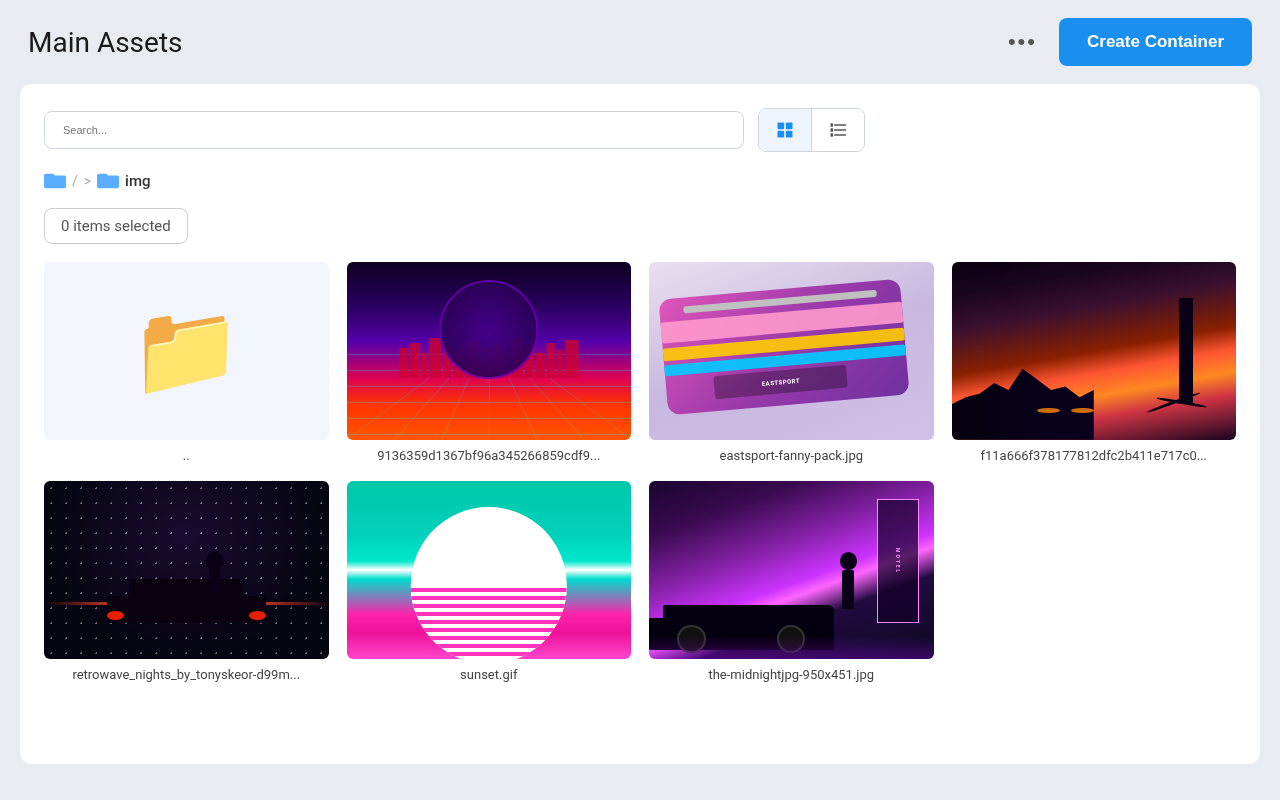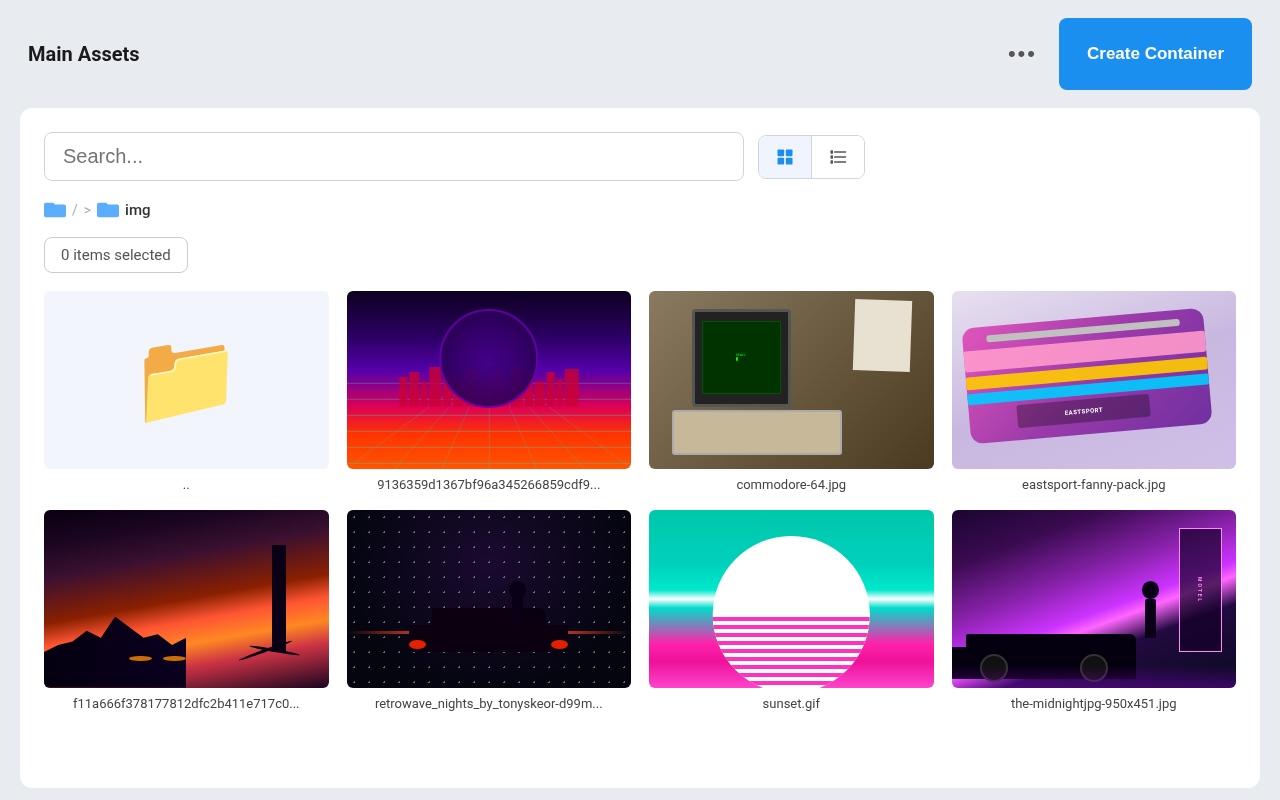--- a/index.html
+++ b/index.html
@@ -12,22 +12,22 @@
 
     
     .header {
       display: flex;
       align-items: center;
       justify-content: space-between;
       padding: 18px 28px;
       background: #e8ecf0;
     }
     .header-title {
-      font-size: 20px;
-      font-weight: 700;
+      font-size: 28px;
+      font-weight: 400;
       color: #1a1a1a;
     }
     .header-actions {
       display: flex;
       align-items: center;
       gap: 14px;
     }
     .more-btn {
       background: none;
       border: none;
@@ -35,21 +35,21 @@
       font-size: 22px;
       color: #555;
       padding: 4px 8px;
       letter-spacing: 2px;
     }
     .create-container-btn {
       background: #1a8ff0;
       color: white;
       border: none;
       border-radius: 8px;
-      padding: 26px 28px;
+      padding: 14px 28px;
       font-size: 17px;
       font-weight: 600;
       cursor: pointer;
     }
 
     
     .main-card {
       background: white;
       border-radius: 12px;
       margin: 0 20px 20px 20px;
@@ -63,21 +63,21 @@
       align-items: center;
       gap: 14px;
       margin-bottom: 18px;
     }
     .search-input {
       flex: 1;
       max-width: 700px;
       border: 1.5px solid #d0d5dd;
       border-radius: 8px;
       padding: 12px 18px;
-      font-size: 20px;
+      font-size: 11px;
       color: #888;
       outline: none;
     }
     .toolbar-btn {
       display: flex;
       align-items: center;
       gap: 8px;
       border: 1.5px solid #d0d5dd;
       border-radius: 8px;
       padding: 11px 20px;
@@ -283,37 +283,20 @@
           <rect x="158" y="5" width="8" height="35" fill="#cc0033"></rect>
           <rect x="168" y="12" width="6" height="28" fill="#cc0033"></rect>
           <rect x="176" y="2" width="14" height="38" fill="#cc0033"></rect>
         </svg>
 
         <div style="position:absolute;top:10%;left:50%;transform:translateX(-50%);width:35%;aspect-ratio:1;border-radius:50%;background:radial-gradient(circle,#440088,#220044);border:2px solid #6600aa;opacity:0.9"></div>
       </div>
       <span class="asset-name">9136359d1367bf96a345266859cdf9...</span>
     </div>
 
-    <div class="asset-item">
-      <div class="asset-thumb" style="background:linear-gradient(135deg,#8a7a60 0%,#6a5a40 50%,#4a3a20 100%);position:relative;overflow:hidden;">
-
-        <div style="position:absolute;top:10%;left:15%;width:35%;height:55%;background:#222;border:3px solid #555;border-radius:4px;display:flex;align-items:center;justify-content:center;">
-          <div style="width:85%;height:80%;background:#003300;border:1px solid #005500;display:flex;align-items:center;justify-content:center;overflow:hidden;">
-            <div style="color:#00ff00;font-size:3px;font-family:monospace;line-height:1.2;padding:2px;">
-              READY.<br>█
-            </div>
-          </div>
-        </div>
-
-        <div style="position:absolute;bottom:8%;left:8%;width:60%;height:25%;background:#c8b89a;border-radius:3px;border:2px solid #aaa;"></div>
-
-        <div style="position:absolute;top:5%;right:8%;width:20%;height:40%;background:#e8e0d0;transform:rotate(2deg);"></div>
-      </div>
-      <span class="asset-name">commodore-64.jpg</span>
-    </div>
 
     <div class="asset-item">
       <div class="asset-thumb" style="background:linear-gradient(160deg,#e8e0f0 0%,#c8b8e0 50%,#d0c0e8 100%);position:relative;overflow:hidden;">
 
         <div style="position:absolute;top:15%;left:5%;width:85%;height:65%;background:linear-gradient(135deg,#e055bb,#9b3aaa,#7030a0);border-radius:12px;transform:rotate(-5deg);">
 
           <div style="position:absolute;top:20%;left:0;right:0;height:18%;background:#ff99cc;opacity:0.9;border-radius:2px;"></div>
           <div style="position:absolute;top:42%;left:0;right:0;height:12%;background:#ffcc00;opacity:0.9;border-radius:2px;"></div>
           <div style="position:absolute;top:57%;left:0;right:0;height:10%;background:#00ccff;opacity:0.9;border-radius:2px;"></div>
 

